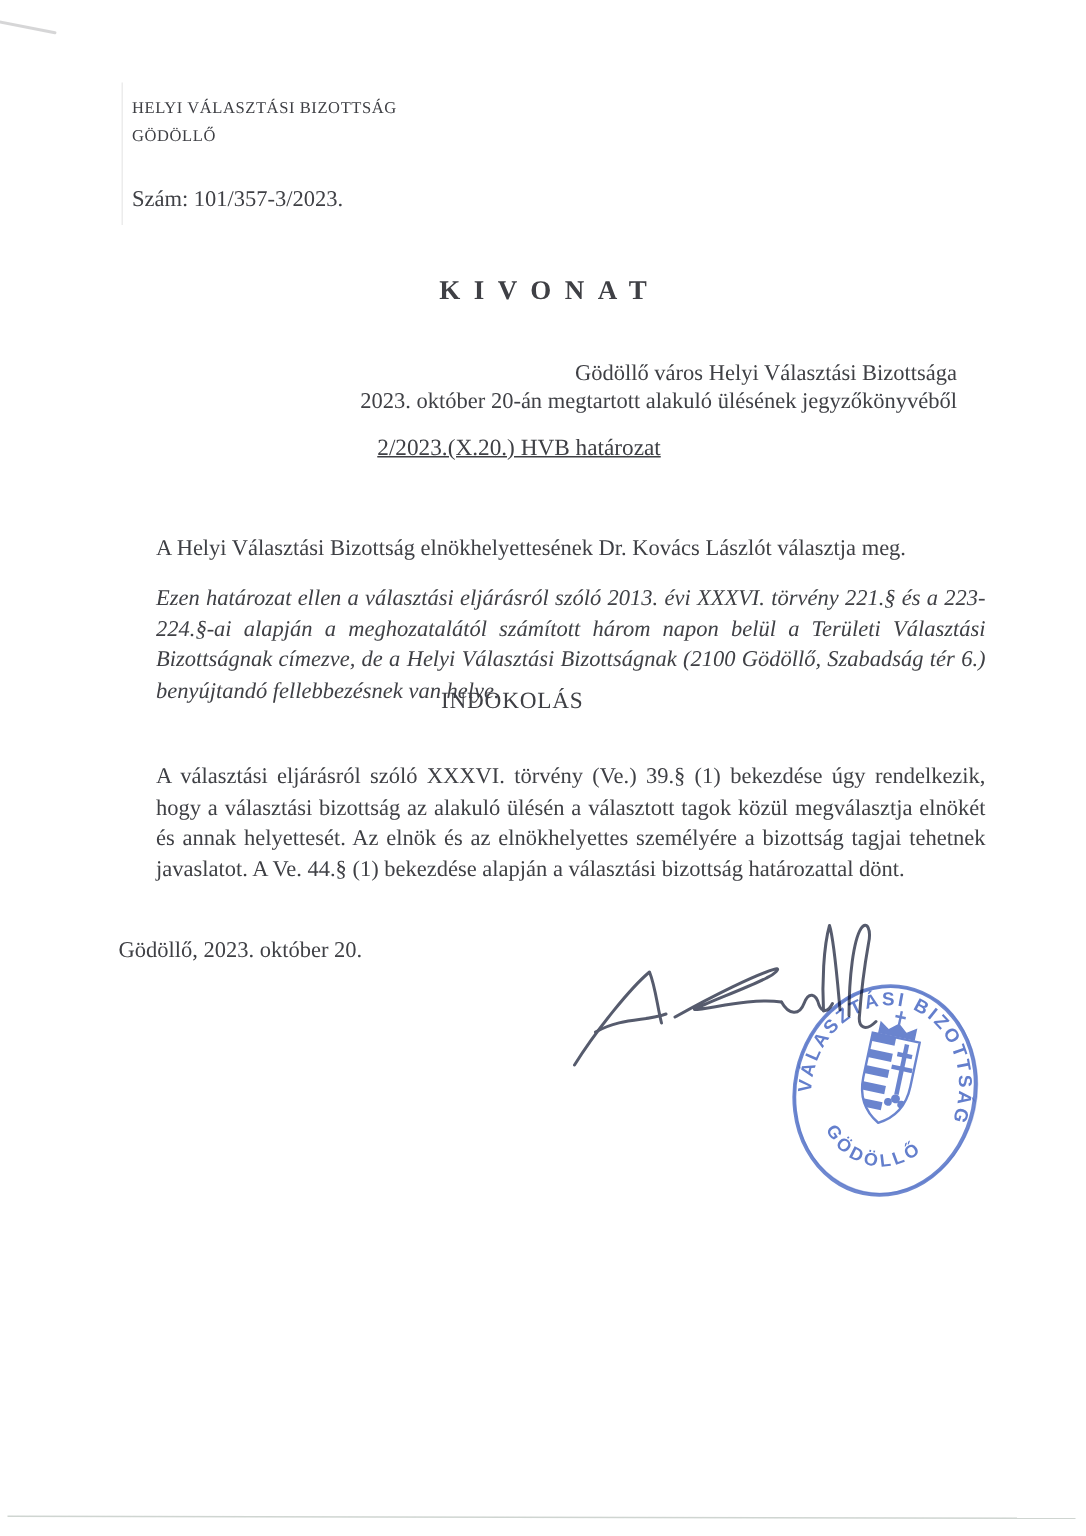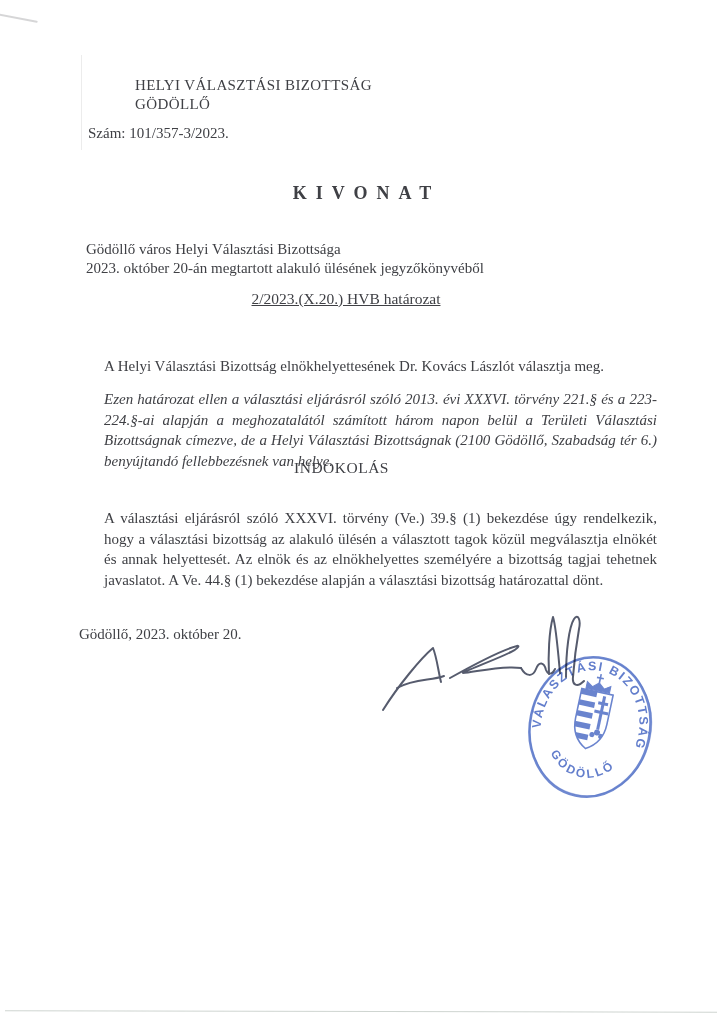--- a/index.html
+++ b/index.html
@@ -7,26 +7,26 @@
     position:relative;
     width:724px;height:1024px;
     background:#ffffff;
     margin:0 auto;
     overflow:hidden;
     font-family:"Liberation Serif","DejaVu Serif",serif;
     color:#3f4045;
   }
   .abs{position:absolute;}
   
-  .issuer{left:88px;top:76px;font-size:15px;line-height:19px;letter-spacing:.4px;margin-left:47px;}
+  .issuer{left:88px;top:63px;font-size:11px;line-height:19px;letter-spacing:.4px;}
   .case-number{left:88px;top:125px;font-size:15px;}
   
   .doc-title{left:0;top:183px;width:724px;text-align:center;
     font-size:18px;font-weight:bold;letter-spacing:9px;text-indent:9px;}
-  .source{left:86px;top:240px;width:552px;text-align:left;font-size:15px;line-height:19px;}
+  .source{left:86px;top:240px;width:552px;text-align:right;font-size:15px;line-height:19px;}
   .decision-heading{left:12px;top:290px;width:668px;text-align:center;
     font-size:15.5px;font-weight:normal;text-decoration:underline;}
   
   .para{left:88px;width:553px;font-size:15px;line-height:20.5px;text-align:justify;margin:16px;}
   .p-decision{top:340px;text-align:left;}
   .p-appeal{top:373px;font-style:italic;}
   .just-heading{left:0;top:459px;width:683px;text-align:center;font-size:15.5px;letter-spacing:.5px;}
   .p-just1{top:492px;}
   .p-just2{top:594px;text-indent:3px;}
   .dateline{left:79px;top:626px;font-size:15px;}

